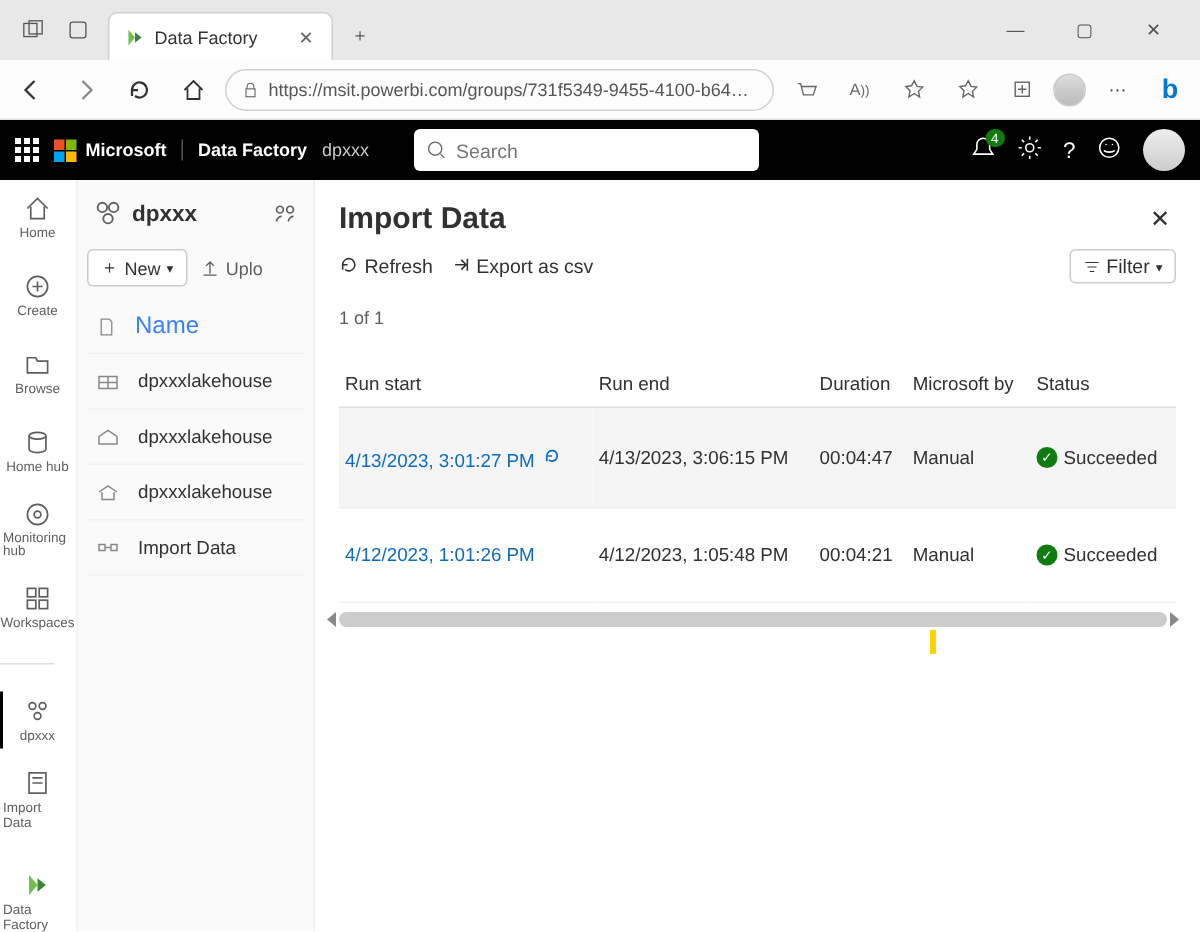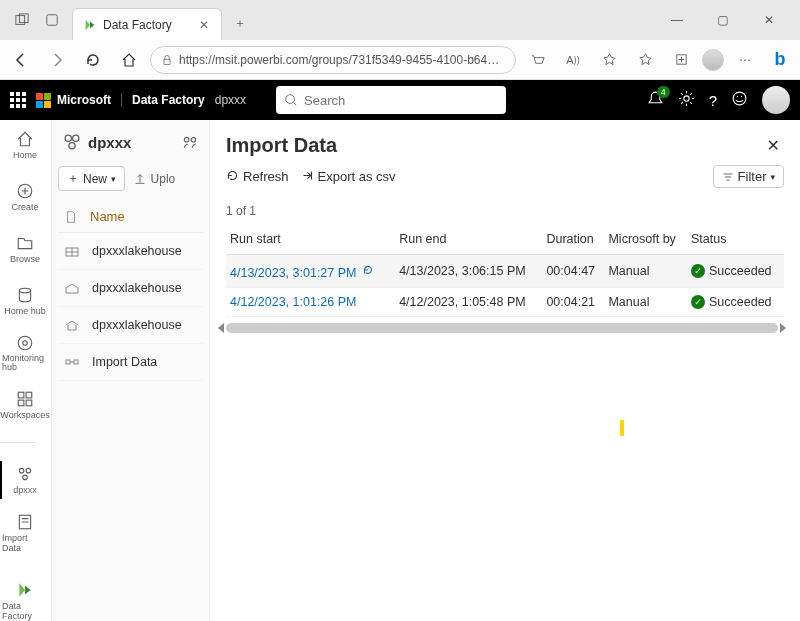--- a/index.html
+++ b/index.html
@@ -39,35 +39,35 @@
 .iconrail{width:52px;border-right:1px solid #eee;display:flex;flex-direction:column;align-items:flex-start;padding-top:6px;gap:14px}
 .rail-item{width:48px;height:40px;display:flex;flex-direction:column;align-items:center;justify-content:center;color:#605e5c;font-size:9px;gap:2px;border-left:2px solid transparent}
 .rail-item.active{border-left:2px solid #000}
 .rail-item svg,.rail-item .ricon{width:18px;height:18px}
 .rail-spacer{flex:1}
 .navcol{width:158px;border-right:1px solid #eee;padding:8px 6px;background:#fafafa}
 .ws-head{display:flex;align-items:center;gap:6px;padding:4px 4px 10px 4px}
 .ws-name{font-size:15px;font-weight:600}
 .ws-toolbar{display:flex;align-items:center;gap:8px;padding:4px 0 10px 0}
 .newbtn{border:1px solid #ccc;border-radius:4px;padding:3px 8px;display:flex;align-items:center;gap:4px;background:#fff;font-size:12px}
-.col-head{display:flex;align-items:center;gap:12px;padding:8px 6px;color:#a16207;border-bottom:1px solid #eee;font-size:13px}
+.col-head{display:flex;align-items:center;gap:12px;padding:8px 6px;color:#3b82f6;border-bottom:1px solid #eee;font-size:16px}
 .fitem{display:flex;align-items:center;gap:12px;padding:10px 6px;font-size:12.5px;color:#323130;border-bottom:1px solid #f2f2f2}
 .fitem .ficon{width:16px;color:#888}
 .content{flex:1;position:relative;padding:12px 16px}
 .panel-head{display:flex;align-items:center;justify-content:space-between}
 .panel-title{font-size:20px;font-weight:600}
 .close-x{font-size:16px;color:#333;padding:4px}
 .sub-title{font-weight:600;font-size:14px;margin-top:10px}
 .toolbar{display:flex;align-items:center;gap:12px;margin-top:6px;font-size:13px;color:#323130}
 .tbtn{display:flex;align-items:flex-start;gap:4px}
 .filterbtn{margin-left:auto;border:1px solid #ccc;border-radius:4px;padding:3px 8px;display:flex;align-items:center;gap:4px;background:#fff}
 .count{margin-top:16px;font-size:12px;color:#605e5c}
-.tbl{margin-top:6px;width:100%;border-collapse:collapse;font-size:12.5px}
+.tbl{margin-top:22px;width:100%;border-collapse:collapse;font-size:12.5px}
 .tbl th{text-align:left;font-weight:400;color:#323130;padding:8px 4px;border-bottom:1px solid #e1dfdd}
-.tbl td{padding:7px 4px;border-bottom:1px solid #f2f2f2;white-space:nowrap}
+.tbl td{padding:24px 4px;border-bottom:1px solid #f2f2f2;white-space:nowrap}
 .link{color:#0f6cbd}
 .status-pill{display:flex;align-items:center;gap:4px}
 .chk{width:14px;height:14px;border-radius:50%;background:#107c10;color:#fff;display:inline-flex;align-items:center;justify-content:center;font-size:9px}
 .hscroll{height:10px;background:#ccc;border-radius:5px;margin:6px 6px 0 0;position:relative}
 .hscroll::before,.hscroll::after{content:"";position:absolute;top:0;width:0;height:0;border-top:5px solid transparent;border-bottom:5px solid transparent}
 .hscroll::before{left:-8px;border-right:6px solid #888}
 .hscroll::after{right:-8px;border-left:6px solid #888}
 .rerun{display:inline-flex;width:16px;height:16px;align-items:center;justify-content:center;color:#0f6cbd;margin-left:4px}
 .ycur{position:absolute;left:410px;top:300px;width:4px;height:16px;background:#ffd400}
 </style>

